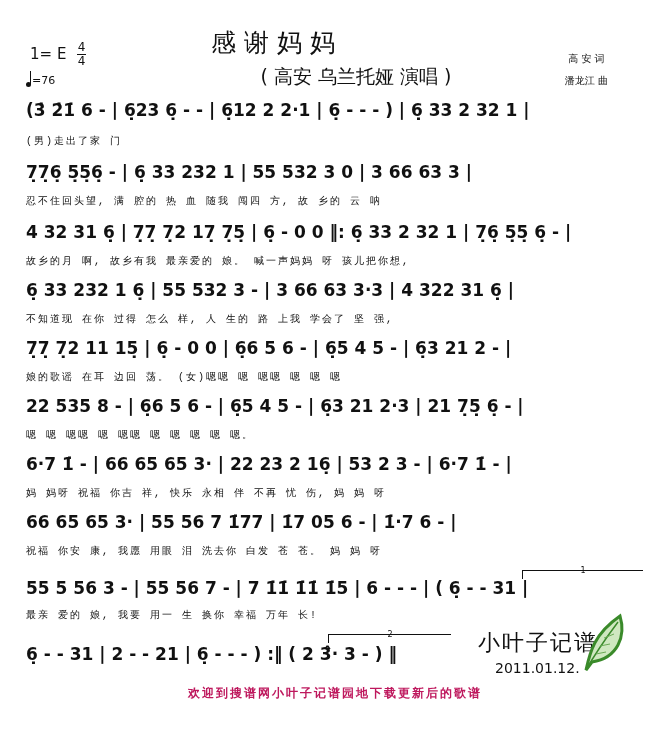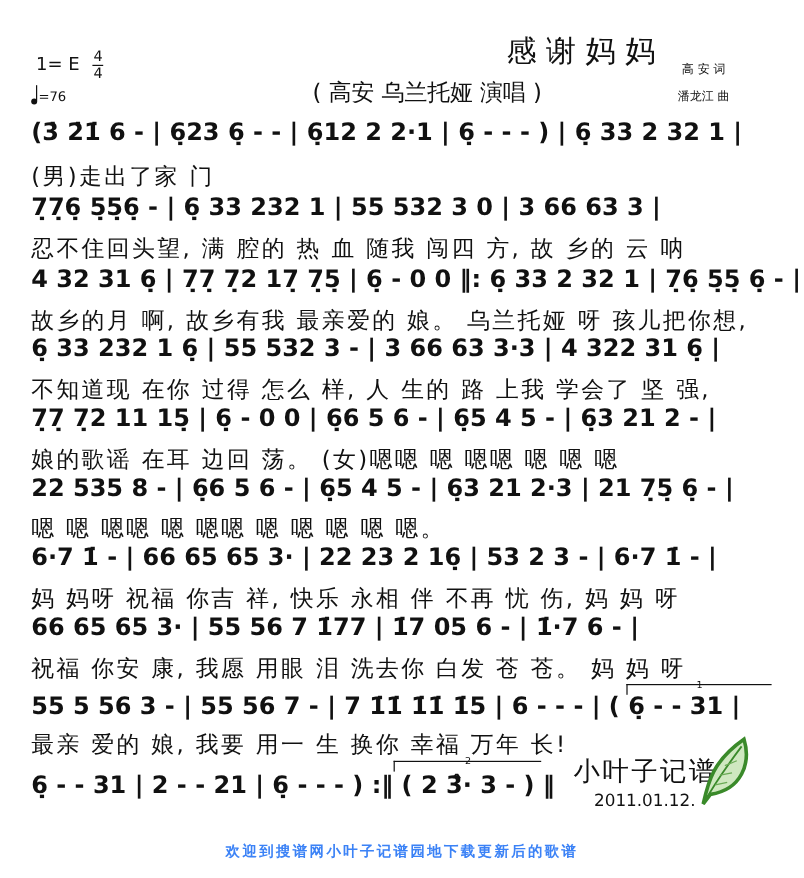--- a/index.html
+++ b/index.html
@@ -1,35 +1,35 @@
 <!DOCTYPE html>
 <html><head>
 <meta charset="utf-8">
 <style>
   html, body { margin:0; padding:0; background:#fff; }
   body { width:670px; height:732px; position:relative; overflow:hidden;
          font-family:"DejaVu Sans", sans-serif; color:#111; }
   .abs { position:absolute; }
-  .title { left:0; width:554px; top:26px; text-align:right; font-size:25px; letter-spacing:8px; }
+  .title { left:0; width:554px; top:26px; text-align:center; font-size:25px; letter-spacing:8px; }
   .subtitle { left:0; width:670px; top:64px; text-align:center; font-size:19px;margin-left:21px; }
   .key { left:30px; top:42px; font-size:15px; }
   .tsig { display:inline-block; vertical-align:middle; text-align:center; font-size:12px; line-height:11px; margin-left:6px; }
   .tsig span { display:block; }
   .tsig .bar { border-top:1px solid #111; width:9px; margin:1px auto; }
   .tempo { left:26px; top:74px; font-size:11px; }
   .noteglyph { display:inline-block; width:5px; height:5px; background:#111; border-radius:50%; margin-right:1px; position:relative; top:3px; }
   .noteglyph:before { content:""; position:absolute; right:0; bottom:3px; width:1px; height:13px; background:#111; }
   .credits { right:62px; top:48px; font-size:10px; text-align:center; line-height:22px; }
   .line { left:26px; width:616px; height:28px; display:flex; align-items:center;
-          font-weight:bold; font-size:20px; white-space:nowrap; }
-  .lyric { left:26px; width:616px; font-size:19px; letter-spacing:2px; white-space:nowrap; }
+          font-weight:bold; font-size:17px; white-space:nowrap; }
+  .lyric { left:26px; width:616px; font-size:10px; letter-spacing:2px; white-space:nowrap;font-family:Liberation Mono, monospace; }
   .logo-text { left:478px; top:628px; font-size:22px; letter-spacing:2px;font-family:Liberation Serif, serif; }
   .logo-date { left:495px; top:660px; font-size:14px; }
   .leaf { left:580px; top:612px; width:48px; height:60px; }
-  .footer { left:0; width:670px; top:685px; text-align:center; font-size:12px; color:#3b82f6; font-weight:bold; letter-spacing:2px; font-family:"DejaVu Serif", serif;margin-top:16px; }
+  .footer { left:0; width:670px; top:685px; text-align:center; font-size:12px; color:#be185d; font-weight:bold; letter-spacing:2px; font-family:"DejaVu Serif", serif; }
   .volta { border-top:1px solid #111; border-left:1px solid #111; height:8px; font-size:8px; text-align:center; line-height:0; }
 </style>
 </head>
 <body>
 
 <div class="abs title">感谢妈妈</div>
 <div class="abs subtitle">( 高安 乌兰托娅 演唱 )</div>
 
 <div class="abs key">
   <span>1= E</span>
@@ -48,21 +48,21 @@
   <div>潘龙江 曲</div>
 </div>
 
 <div class="abs line" style="top:96px">(3̇ 2̇1̇ 6 - | 6̣23 6̣ - - | 6̣12 2 2·1 | 6̣ - - - ) | 6̣ 33 2 32 1 |</div>
 <div class="abs lyric" style="top:134px">                                                    (男)走出了家    门</div>
 
 <div class="abs line" style="top:158px">7̣7̣6̣ 5̣5̣6̣ - | 6̣ 33 232 1 | 55 532 3 0 | 3 66 63 3 |</div>
 <div class="abs lyric" style="top:194px">忍不住回头望,    满 腔的 热   血  随我 闯四  方,   故 乡的 云  呐</div>
 
 <div class="abs line" style="top:218px">4 32 31 6̣ | 7̣7̣ 7̣2 17̣ 7̣5̣ | 6̣ - 0 0 ‖: 6̣ 33 2 32 1 | 7̣6̣ 5̣5̣ 6̣ - |</div>
-<div class="abs lyric" style="top:254px">故乡的月 啊, 故乡有我 最亲爱的 娘。     乌兰托娅  呀  孩儿把你想,</div>
+<div class="abs lyric" style="top:254px">故乡的月 啊, 故乡有我 最亲爱的 娘。     喊一声妈妈  呀  孩儿把你想,</div>
 
 <div class="abs line" style="top:276px">6̣ 33 232 1 6̣ | 55 532 3 - | 3 66 63 3·3 | 4 322 31 6̣ |</div>
 <div class="abs lyric" style="top:312px">不知道现  在你  过得 怎么  样,   人 生的 路 上我  学会了  坚   强,</div>
 
 <div class="abs line" style="top:334px">7̣7̣ 7̣2 11 15̣ | 6̣ - 0 0 | 6̣6 5 6 - | 6̣5 4 5 - | 6̣3 21 2 - |</div>
 <div class="abs lyric" style="top:370px">娘的歌谣 在耳 边回  荡。   (女)嗯嗯   嗯    嗯嗯   嗯    嗯    嗯</div>
 
 <div class="abs line" style="top:392px">22 535 8 - | 6̣6 5 6 - | 6̣5 4 5 - | 6̣3 21 2·3 | 21 7̣5̣ 6̣ - |</div>
 <div class="abs lyric" style="top:428px">嗯    嗯    嗯嗯   嗯    嗯嗯   嗯    嗯     嗯   嗯    嗯。</div>
 

